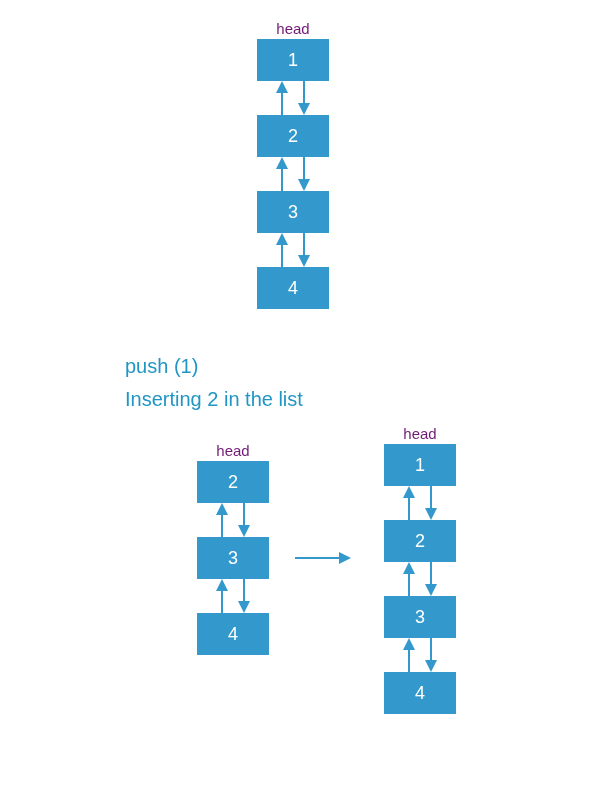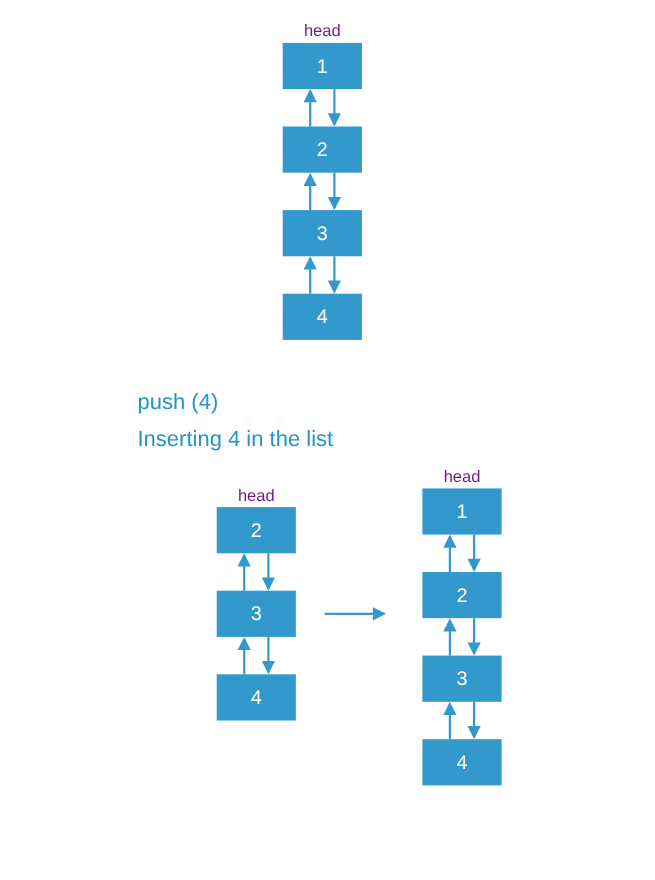--- a/index.html
+++ b/index.html
@@ -88,22 +88,22 @@
 </svg>
 <svg class="connector" style="left:257px; top:157px;" width="72" height="34">
   <line x1="47" y1="0" x2="47" y2="32" stroke="#3399cc" stroke-width="2" marker-end="url(#arrow-down)"></line>
   <line x1="25" y1="34" x2="25" y2="2" stroke="#3399cc" stroke-width="2" marker-end="url(#arrow-up)"></line>
 </svg>
 <svg class="connector" style="left:257px; top:233px;" width="72" height="34">
   <line x1="47" y1="0" x2="47" y2="32" stroke="#3399cc" stroke-width="2" marker-end="url(#arrow-down)"></line>
   <line x1="25" y1="34" x2="25" y2="2" stroke="#3399cc" stroke-width="2" marker-end="url(#arrow-up)"></line>
 </svg>
 
-<div id="cap1" class="caption">push (4)</div>
-<div id="cap2" class="caption">Inserting 4 in the list</div>
+<div id="cap1" class="caption">push (1)</div>
+<div id="cap2" class="caption">Inserting 2 in the list</div>
 
 <div id="bl-head" class="head-label">head</div>
 <div id="bl-n1" class="node">2</div>
 <div id="bl-n2" class="node">3</div>
 <div id="bl-n3" class="node">4</div>
 
 <svg class="connector" style="left:197px; top:503px;" width="72" height="34">
   <line x1="47" y1="0" x2="47" y2="32" stroke="#3399cc" stroke-width="2" marker-end="url(#arrow-down)"></line>
   <line x1="25" y1="34" x2="25" y2="2" stroke="#3399cc" stroke-width="2" marker-end="url(#arrow-up)"></line>
 </svg>

